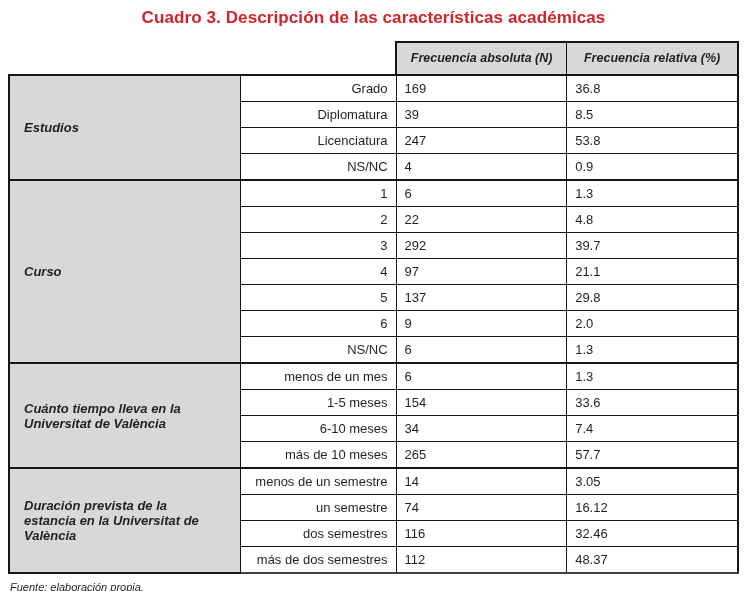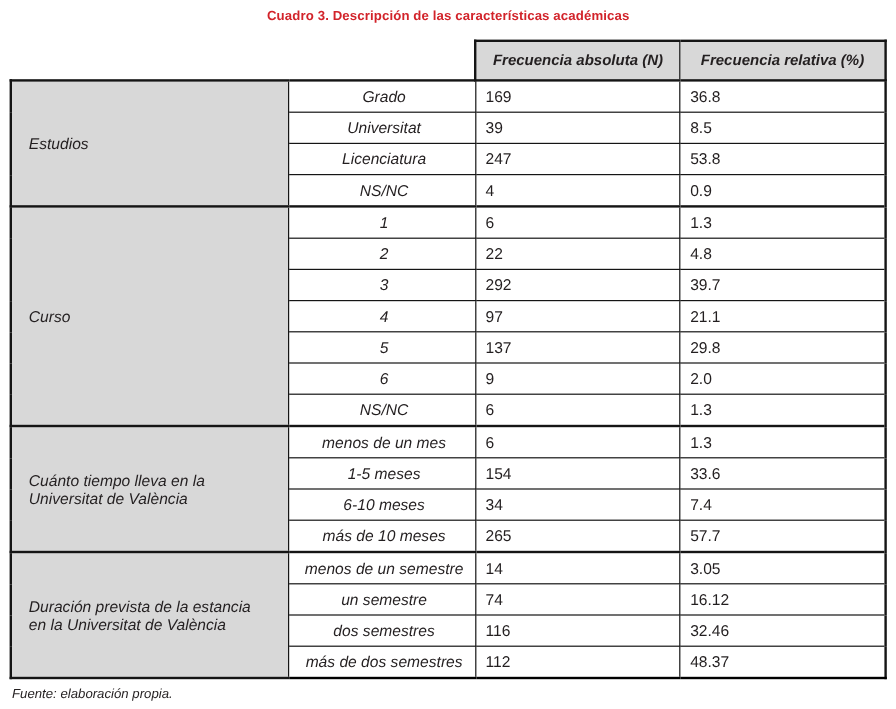--- a/index.html
+++ b/index.html
@@ -8,21 +8,21 @@
     width: 747px;
     height: 591px;
     background: #ffffff;
     font-family: "Liberation Sans", sans-serif;
     color: #231f20;
   }
   .page { padding: 5px 8px 0 8px; }
 
   .title {
     color: #d2232a;
-    font-size: 11px;
+    font-size: 17px;
     font-weight: bold;
     text-align: center;
     margin: 3px 0 13px 0;
     letter-spacing: 0.1px;
   }
 
   table.tbl {
     border-collapse: collapse;
     width: 100%;
     table-layout: fixed;
@@ -50,34 +50,34 @@
     border-top: 2px solid #151515;
     border-bottom: 2px solid #151515;
   }
   th.colhead.first { border-left: 2px solid #151515; }
   th.colhead.last  { border-right: 2px solid #151515; font-style: italic; }
 
   .tbl td { padding: 5px 8px; vertical-align: middle; }
 
   td.gcell {
     background: #d8d8d8;
-    font-weight: normal;
+    font-weight: bold;
     font-style: italic;
     padding-left: 14px;
     padding-right: 18px;
     border-left: 2px solid #151515;
     border-top: 2px solid #151515;
     border-bottom: 2px solid #151515;
   }
-  td.lbl { padding-left: 12px; text-align: center; background: #ffffff; font-style: italic; }
+  td.lbl { padding-left: 12px; text-align: right; background: #ffffff; }
   td.num { text-align: left; background: #ffffff; }
   td.last { border-right: 2px solid #151515; }
 
   tr.gstart td { border-top: 2px solid #151515; }
-  tr.lastrow td { border-bottom: 2px solid #000000; margin-top: 16px; }
+  tr.lastrow td { border-bottom: 2px solid #404040; margin-top: 16px; }
 
   .source {
     font-style: italic;
     font-size: 11px;
     margin-top: 7px;
     padding-left: 2px;
     color: #231f20;
   }
 </style>
 </head>
@@ -103,21 +103,21 @@
     </thead>
     <tbody>
 
       <tr class="gstart">
         <td class="gcell" rowspan="4">Estudios</td>
         <td class="lbl">Grado</td>
         <td class="num">169</td>
         <td class="num last">36.8</td>
       </tr>
       <tr>
-        <td class="lbl">Universitat</td>
+        <td class="lbl">Diplomatura</td>
         <td class="num">39</td>
         <td class="num last">8.5</td>
       </tr>
       <tr>
         <td class="lbl">Licenciatura</td>
         <td class="num">247</td>
         <td class="num last">53.8</td>
       </tr>
       <tr>
         <td class="lbl">NS/NC</td>

